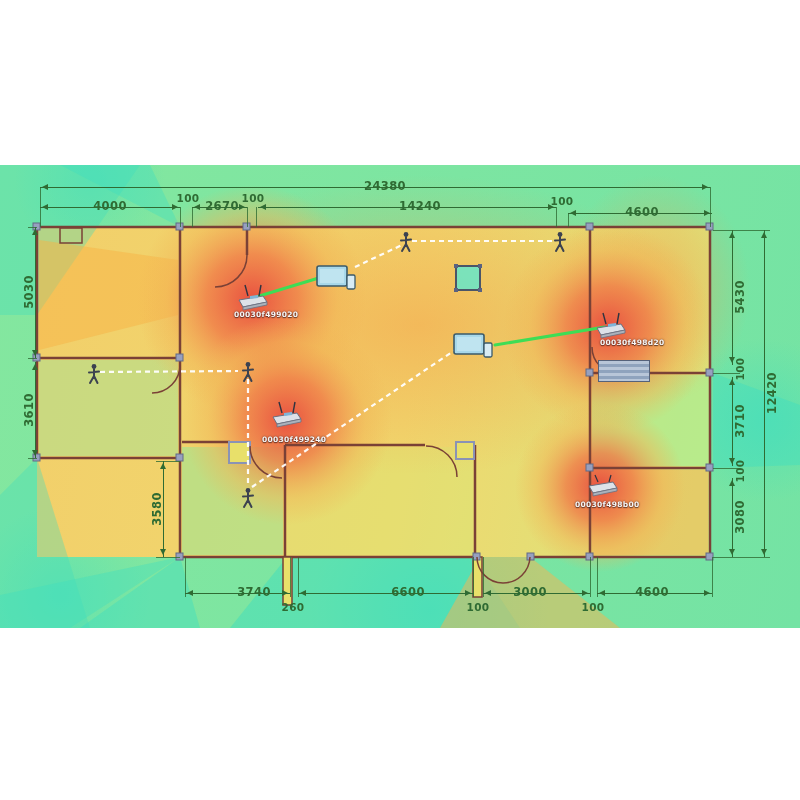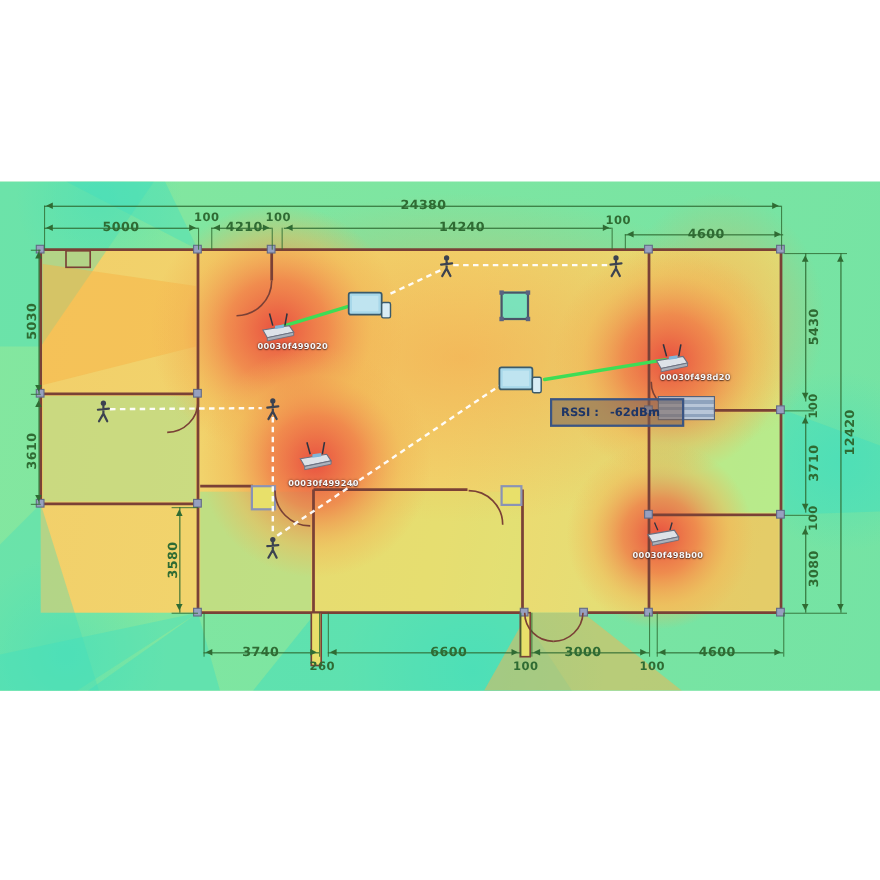--- a/index.html
+++ b/index.html
@@ -267,32 +267,28 @@
       <path d="M8 6 L8 13 M3 9.5 L13 8.5 M8 13 L4 20 M8 13 L11.5 20" stroke="#3c4250" stroke-width="2" fill="none" stroke-linecap="round"></path>
     </svg>
   </div>
   <div class="dev" style="left:240px;top:322px;z-index:20">
     <svg width="16" height="22" viewBox="0 0 16 22">
       <circle cx="8" cy="3.5" r="2.4" fill="#3c4250"></circle>
       <path d="M8 6 L8 13 M3 9.5 L13 8.5 M8 13 L4 20 M8 13 L11.5 20" stroke="#3c4250" stroke-width="2" fill="none" stroke-linecap="round"></path>
     </svg>
   </div>
 
-  <div class="tooltip">
-    <span>RSSI :</span>
-    <span>-62dBm</span>
-  </div>
 
   <div class="hline" style="left:40px;top:22px;width:670px"></div>
   <div class="dimlab" style="left:385px;top:22px">24380</div>
   <div class="hline" style="left:40px;top:42px;width:140px"></div>
-  <div class="dimlab" style="left:110px;top:42px">5000</div>
+  <div class="dimlab" style="left:110px;top:42px">4000</div>
   <div class="dimlab small" style="left:188px;top:33px">100</div>
   <div class="hline" style="left:192px;top:42px;width:55px"></div>
-  <div class="dimlab" style="left:222px;top:42px">4210</div>
+  <div class="dimlab" style="left:222px;top:42px">2670</div>
   <div class="dimlab small" style="left:253px;top:33px">100</div>
   <div class="hline" style="left:258px;top:42px;width:298px"></div>
   <div class="dimlab" style="left:420px;top:42px">14240</div>
   <div class="dimlab small" style="left:562px;top:36px">100</div>
   <div class="hline" style="left:568px;top:48px;width:144px"></div>
   <div class="dimlab" style="left:642px;top:48px">4600</div>
 
   <div class="vline" style="left:35px;top:62px;height:131px"></div>
   <div class="dimlab v" style="left:29px;top:127px">5030</div>
   <div class="vline" style="left:35px;top:197px;height:96px"></div>
@@ -305,21 +301,21 @@
   <div class="dimlab v small" style="left:740px;top:204px">100</div>
   <div class="vline" style="left:732px;top:212px;height:89px"></div>
   <div class="dimlab v" style="left:740px;top:256px">3710</div>
   <div class="dimlab v small" style="left:740px;top:306px">100</div>
   <div class="vline" style="left:732px;top:313px;height:79px"></div>
   <div class="dimlab v" style="left:740px;top:352px">3080</div>
   <div class="vline" style="left:764px;top:65px;height:327px"></div>
   <div class="dimlab v" style="left:772px;top:228px">12420</div>
 
   <div class="hline" style="left:185px;top:428px;width:105px"></div>
-  <div class="dimlab" style="left:237px;top:428px">3740</div>
+  <div class="dimlab" style="left:254px;top:428px">3740</div>
   <div class="dimlab small" style="left:293px;top:442px">260</div>
   <div class="hline" style="left:298px;top:428px;width:175px"></div>
   <div class="dimlab" style="left:408px;top:428px">6600</div>
   <div class="dimlab small" style="left:478px;top:442px">100</div>
   <div class="hline" style="left:483px;top:428px;width:107px"></div>
   <div class="dimlab" style="left:530px;top:428px">3000</div>
   <div class="dimlab small" style="left:593px;top:442px">100</div>
   <div class="hline" style="left:597px;top:428px;width:115px"></div>
   <div class="dimlab" style="left:652px;top:428px">4600</div>
 

